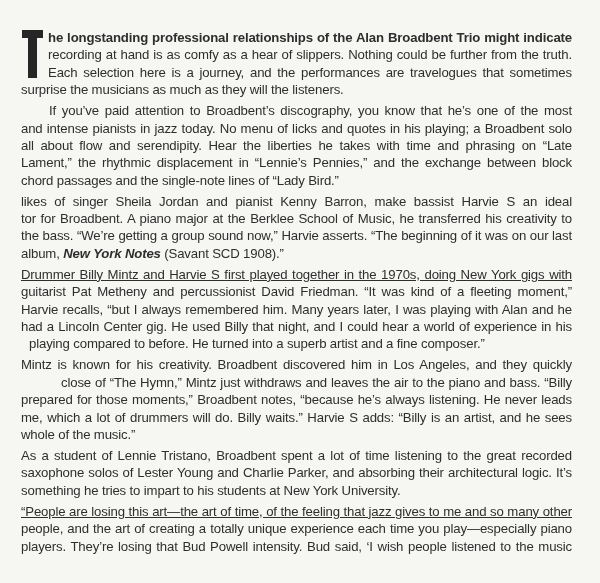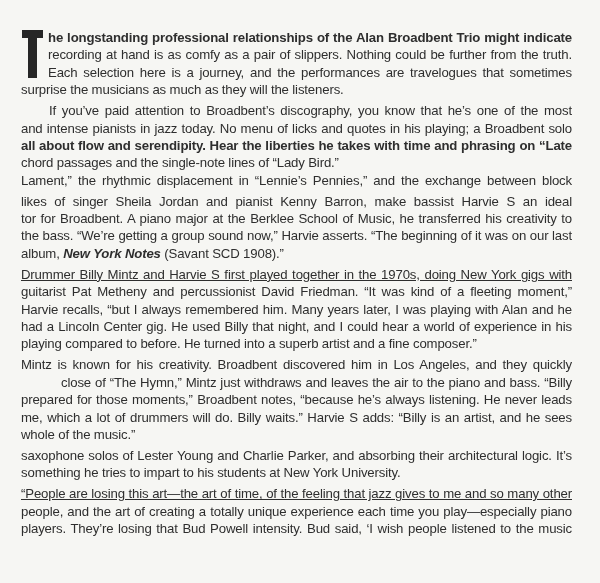--- a/index.html
+++ b/index.html
@@ -62,57 +62,58 @@
 <div class="page">
 
   <div class="para">
     <div class="dropcap">
       <svg width="21" height="48" viewBox="0 0 21 48">
         <rect x="0" y="0" width="21" height="8" fill="currentColor"></rect>
         <rect x="6" y="0" width="9" height="48" fill="currentColor"></rect>
       </svg>
     </div>
     <span class="line indent" style="white-space: normal; overflow: hidden; font-weight: bold;">he longstanding professional relationships of the Alan Broadbent Trio might indicate that the</span>
-    <span class="line indent" style="white-space: normal; overflow: hidden;">recording at hand is as comfy as a pair of slippers. Nothing could be further from the truth.</span>
+    <span class="line indent" style="white-space: normal; overflow: hidden;">recording at hand is as comfy as a hear of slippers. Nothing could be further from the truth.</span>
     <span class="line indent" style="white-space: normal; overflow: hidden;">Each selection here is a journey, and the performances are travelogues that sometimes</span>
     <span class="line last" style="white-space: normal; overflow: hidden;">surprise the musicians as much as they will the listeners.</span>
   </div>
 
   <div class="para">
     <span class="line" style="white-space: normal; overflow: hidden; margin-left: 28px;">If you’ve paid attention to Broadbent’s discography, you know that he’s one of the most intimate</span>
     <span class="line" style="white-space: normal; overflow: hidden;">and intense pianists in jazz today. No menu of licks and quotes in his playing; a Broadbent solo is</span>
-    <span class="line" style="white-space: normal; overflow: hidden; font-weight: bold;">all about flow and serendipity.  Hear the liberties he takes with time and phrasing on “Late</span>
+    <span class="line" style="white-space: normal; overflow: hidden;">all about flow and serendipity.  Hear the liberties he takes with time and phrasing on “Late</span>
+    <span class="line" style="white-space: normal; overflow: hidden;">Lament,” the rhythmic displacement in “Lennie’s Pennies,” and the exchange between block</span>
     <span class="line last" style="white-space: normal; overflow: hidden;">chord passages and the single-note lines of “Lady Bird.”</span>
-    <span class="line" style="white-space: normal; overflow: hidden;">Lament,” the rhythmic displacement in “Lennie’s Pennies,” and the exchange between block</span>
   </div>
 
   <div class="para">
     <span class="line" style="white-space: normal; overflow: hidden;">likes of singer Sheila Jordan and pianist Kenny Barron, make bassist Harvie S an ideal collabora-</span>
     <span class="line" style="white-space: normal; overflow: hidden;">tor for Broadbent.  A piano major at the Berklee School of Music, he transferred his creativity to</span>
     <span class="line" style="white-space: normal; overflow: hidden;">the bass.  “We’re getting a group sound now,” Harvie asserts. “The beginning of it was on our last</span>
     <span class="line last" style="white-space: normal; overflow: hidden;"><span>album, </span><em class="title">New York Notes</em><span> (Savant SCD 1908).”</span></span>
   </div>
 
   <div class="para">
     <span class="line" style="white-space: normal; overflow: hidden; text-decoration: underline;">Drummer Billy Mintz and Harvie S first played together in the 1970s, doing New York gigs with</span>
     <span class="line" style="white-space: normal; overflow: hidden;">guitarist Pat Metheny and percussionist David Friedman. “It was kind of a fleeting moment,”</span>
     <span class="line" style="white-space: normal; overflow: hidden;">Harvie recalls, “but I always remembered him. Many years later, I was playing with Alan and he</span>
     <span class="line" style="white-space: normal; overflow: hidden;">had a Lincoln Center gig. He used Billy that night, and I could hear a world of experience in his</span>
-    <span class="line last" style="white-space: normal; overflow: hidden;">playing compared to before. He turned into a superb artist and a fine composer.”</span>
+    <span class="line last" style="white-space: normal; overflow: hidden; margin-left: 8px;">playing compared to before. He turned into a superb artist and a fine composer.”</span>
   </div>
 
   <div class="para">
     <span class="line" style="white-space: normal; overflow: hidden;">Mintz is known for his creativity.  Broadbent discovered him in Los Angeles, and they quickly</span>
     <span class="line" style="white-space: normal; overflow: hidden; margin-left: 40px;">close of “The Hymn,” Mintz just withdraws and leaves the air to the piano and bass. “Billy is</span>
     <span class="line" style="white-space: normal; overflow: hidden;">prepared for those moments,” Broadbent notes, “because he’s always listening.  He never leads</span>
     <span class="line" style="white-space: normal; overflow: hidden;">me, which a lot of drummers will do. Billy waits.” Harvie S adds: “Billy is an artist, and he sees the</span>
     <span class="line last" style="white-space: normal; overflow: hidden;">whole of the music.”</span>
   </div>
 
   <div class="para">
+    <span class="line" style="white-space: normal; overflow: hidden;">As a student of Lennie Tristano, Broadbent spent a lot of time listening to the great recorded</span>
     <span class="line" style="white-space: normal; overflow: hidden;">saxophone solos of Lester Young and Charlie Parker, and absorbing their architectural logic. It’s</span>
     <span class="line last" style="white-space: normal; overflow: hidden;">something he tries to impart to his students at New York University.</span>
   </div>
 
   <div class="para">
     <span class="line" style="white-space: normal; overflow: hidden; text-decoration: underline;">“People are losing this art—the art of time, of the feeling that jazz gives to me and so many other</span>
     <span class="line" style="white-space: normal; overflow: hidden;">people, and the art of creating a totally unique experience each time you play—especially piano</span>
     <span class="line" style="white-space: normal; overflow: hidden;">players. They’re losing that Bud Powell intensity. Bud said, ‘I wish people listened to the music</span>
   </div>
 

